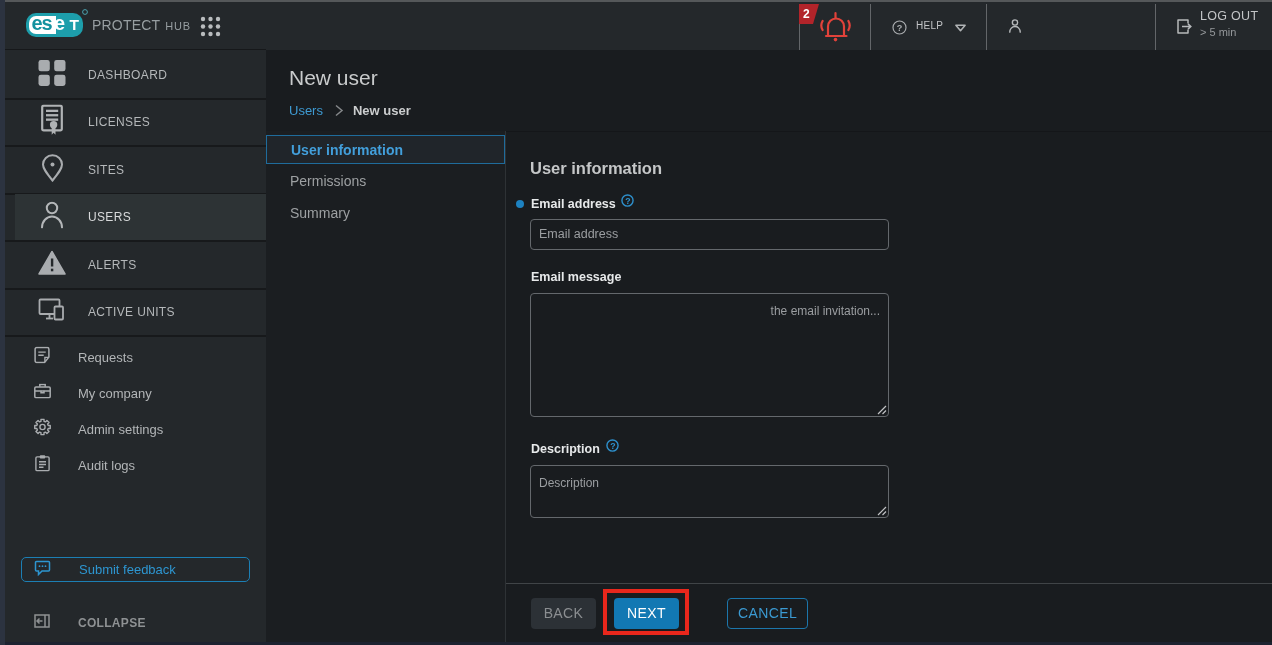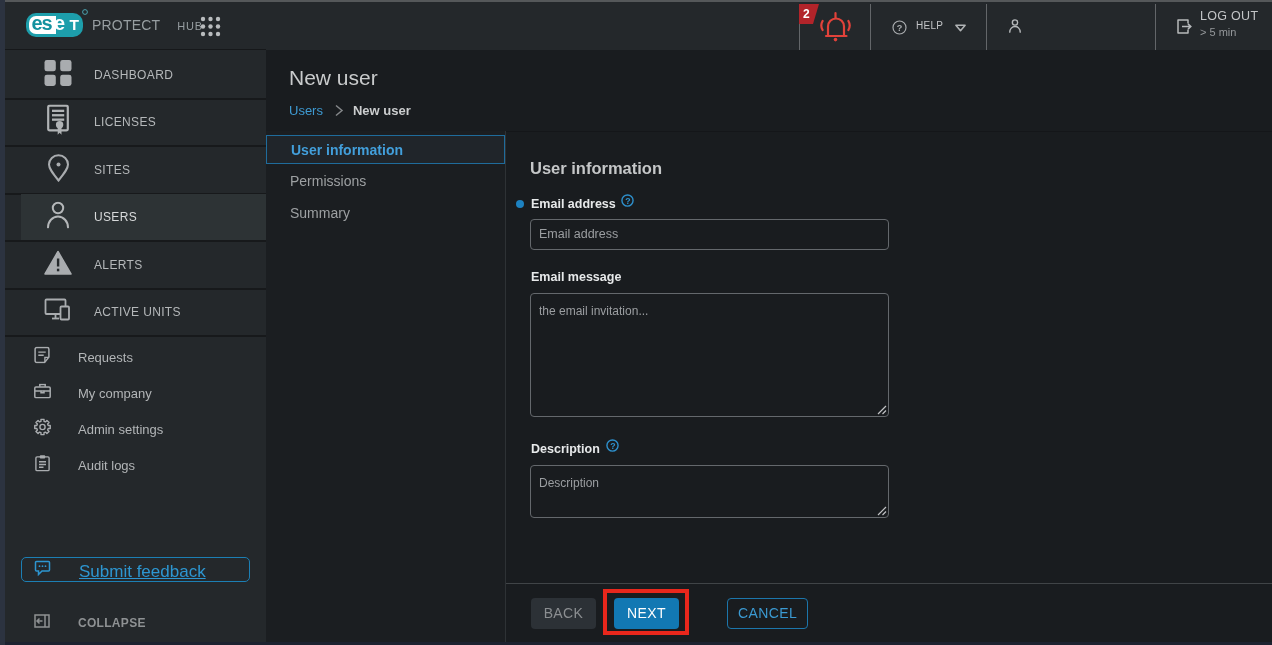--- a/index.html
+++ b/index.html
@@ -13,39 +13,39 @@
   #bottomstrip { left:0; top:642px; width:1272px; height:3px; background:#1d2230; z-index:49; }
 
   
   #topbar { left:0; top:2px; width:1272px; height:48px; background:#24282b;padding-left:43px; }
   #logo { left:26px; top:11px; width:57px; height:24px; background:#1d9eab; border-radius:10px; }
   #logo .white { position:absolute; left:3px; top:3px; width:26.5px; height:18px; background:#fff; border-radius:7px 0 0 7px; }
   #logo .es { position:absolute; left:5.5px; top:-1px; color:#14929f; font-weight:bold; font-size:20px; letter-spacing:-1.2px; }
   #logo .et { position:absolute; left:28px; top:-1px; color:#fff; font-weight:bold; font-size:20px; }
   #logo .tt { position:absolute; left:43.5px; top:3px; color:#fff; font-weight:bold; font-size:15.5px; }
   #brand { left:92px; top:15px; color:#979ea1; font-size:14px; letter-spacing:0.2px; }
-  #brand .hub { font-size:11px; letter-spacing:0.8px; margin-left:13px; }
+  #brand .hub { font-size:11px; letter-spacing:0.8px; margin-left:1px; }
 
   .tbsep { top:2px; width:1px; height:48px; background:#636669; }
   #badge2 { left:799px; top:2px; z-index:5; }
   #helpwrap { left:916px; top:18px; color:#c3c5c7; font-size:10px; letter-spacing:0.3px; }
   #logoutword { left:1200px; top:7px; color:#c3c5c7; font-size:12.5px; letter-spacing:0.3px; }
   #logoutmin { left:1200px; top:24px; color:#95989b; font-size:11px; }
 
   
   #sidebar { left:5px; top:50px; width:261px; height:595px; background:#24282b; }
-  .navrow { position:absolute; left:16px; width:261px; height:45.5px;padding-left:36px; }
+  .navrow { position:absolute; left:10px; width:261px; height:45.5px;padding-left:36px; }
   .navrow .lbl { position:absolute; left:73px; top:50%; transform:translateY(-50%); color:#b5b8ba; font-size:12px; letter-spacing:0.35px; }
   .navrow.sel { background:#2d3335; }
   .navdiv { position:absolute; left:0; width:261px; height:2px; background:#17191b; }
   .subrow { position:absolute; left:0; width:261px; height:36px; }
   .subrow .lbl { position:absolute; left:73px; top:50%; transform:translateY(-50%); color:#b2b5b7; font-size:13px; }
   .icon { position:absolute; left:16px; top:50%; transform:translateY(-50%); width:42px; text-align:center; }
   #feedback { left:16px; top:507px; width:229px; height:25px; border:1px solid #1c7fb4; border-radius:5px; }
-  #feedback .lbl { position:absolute; left:57px; top:4px; color:#2d96d1; font-size:17px;text-decoration:underline; }
+  #feedback .lbl { position:absolute; left:57px; top:4px; color:#2d96d1; font-size:13px; }
   #collapse { left:0; top:555px; width:261px; height:36px; }
   #collapse .lbl { position:absolute; left:73px; top:50%; transform:translateY(-50%); color:#8e9193; font-size:12px; font-weight:bold; letter-spacing:0.3px; }
 
   
   #content { left:266px; top:50px; width:1006px; height:595px; background:#191c1f; }
   #pgtitle { left:23px; top:16px; color:#c9cbcc; font-size:21px; }
   #crumb { left:23px; top:52px; font-size:13px; }
   #crumb .a { color:#3e9ad2; }
   #crumb .b { color:#cbcdce; font-weight:bold; }
   #panelline { left:0; top:81px; width:1006px; height:1px; background:#141619; }
@@ -280,21 +280,21 @@
       <div id="fhead" class="abs">User information</div>
       <div id="reqdot" class="abs"></div>
       <div class="flabel abs" style="left:25px;top:66px;">Email address</div>
       <svg class="abs" style="left:115px;top:63px;" width="13" height="13" viewBox="0 0 14 14">
         <circle cx="7" cy="7" r="6" fill="none" stroke="#2e90cc" stroke-width="1.5"></circle>
         <text x="4.6" y="10.4" fill="#2e90cc" font-size="9.5" font-weight="bold" font-family="Liberation Sans">?</text>
       </svg>
       <div class="fbox" style="top:88px;width:359px;height:31px;line-height:29px;padding-left:8px;">Email address</div>
       <div class="flabel abs" style="left:25px;top:139px;">Email message</div>
       <div class="fbox" style="top:162px;width:359px;height:124px;padding:8px 8px;line-height:19px;font-size:12px;">
-        <div style="white-space:nowrap;">the email invitation...</div>
+        <div style="white-space:nowrap;text-align:right;">the email invitation...</div>
         <svg class="rsz" width="11" height="11" viewBox="0 0 11 11">
           <path d="M10 2 L2 10 M10 6.5 L6.5 10" stroke="#c0c2c4" stroke-width="1.2"></path>
         </svg>
       </div>
       <div class="flabel abs" style="left:25px;top:311px;">Description</div>
       <svg class="abs" style="left:100px;top:308px;" width="13" height="13" viewBox="0 0 14 14">
         <circle cx="7" cy="7" r="6" fill="none" stroke="#2e90cc" stroke-width="1.5"></circle>
         <text x="4.6" y="10.4" fill="#2e90cc" font-size="9.5" font-weight="bold" font-family="Liberation Sans">?</text>
       </svg>
       <div class="fbox" style="top:334px;width:359px;height:53px;padding:8px 8px;line-height:19px;font-size:12px;">Description

